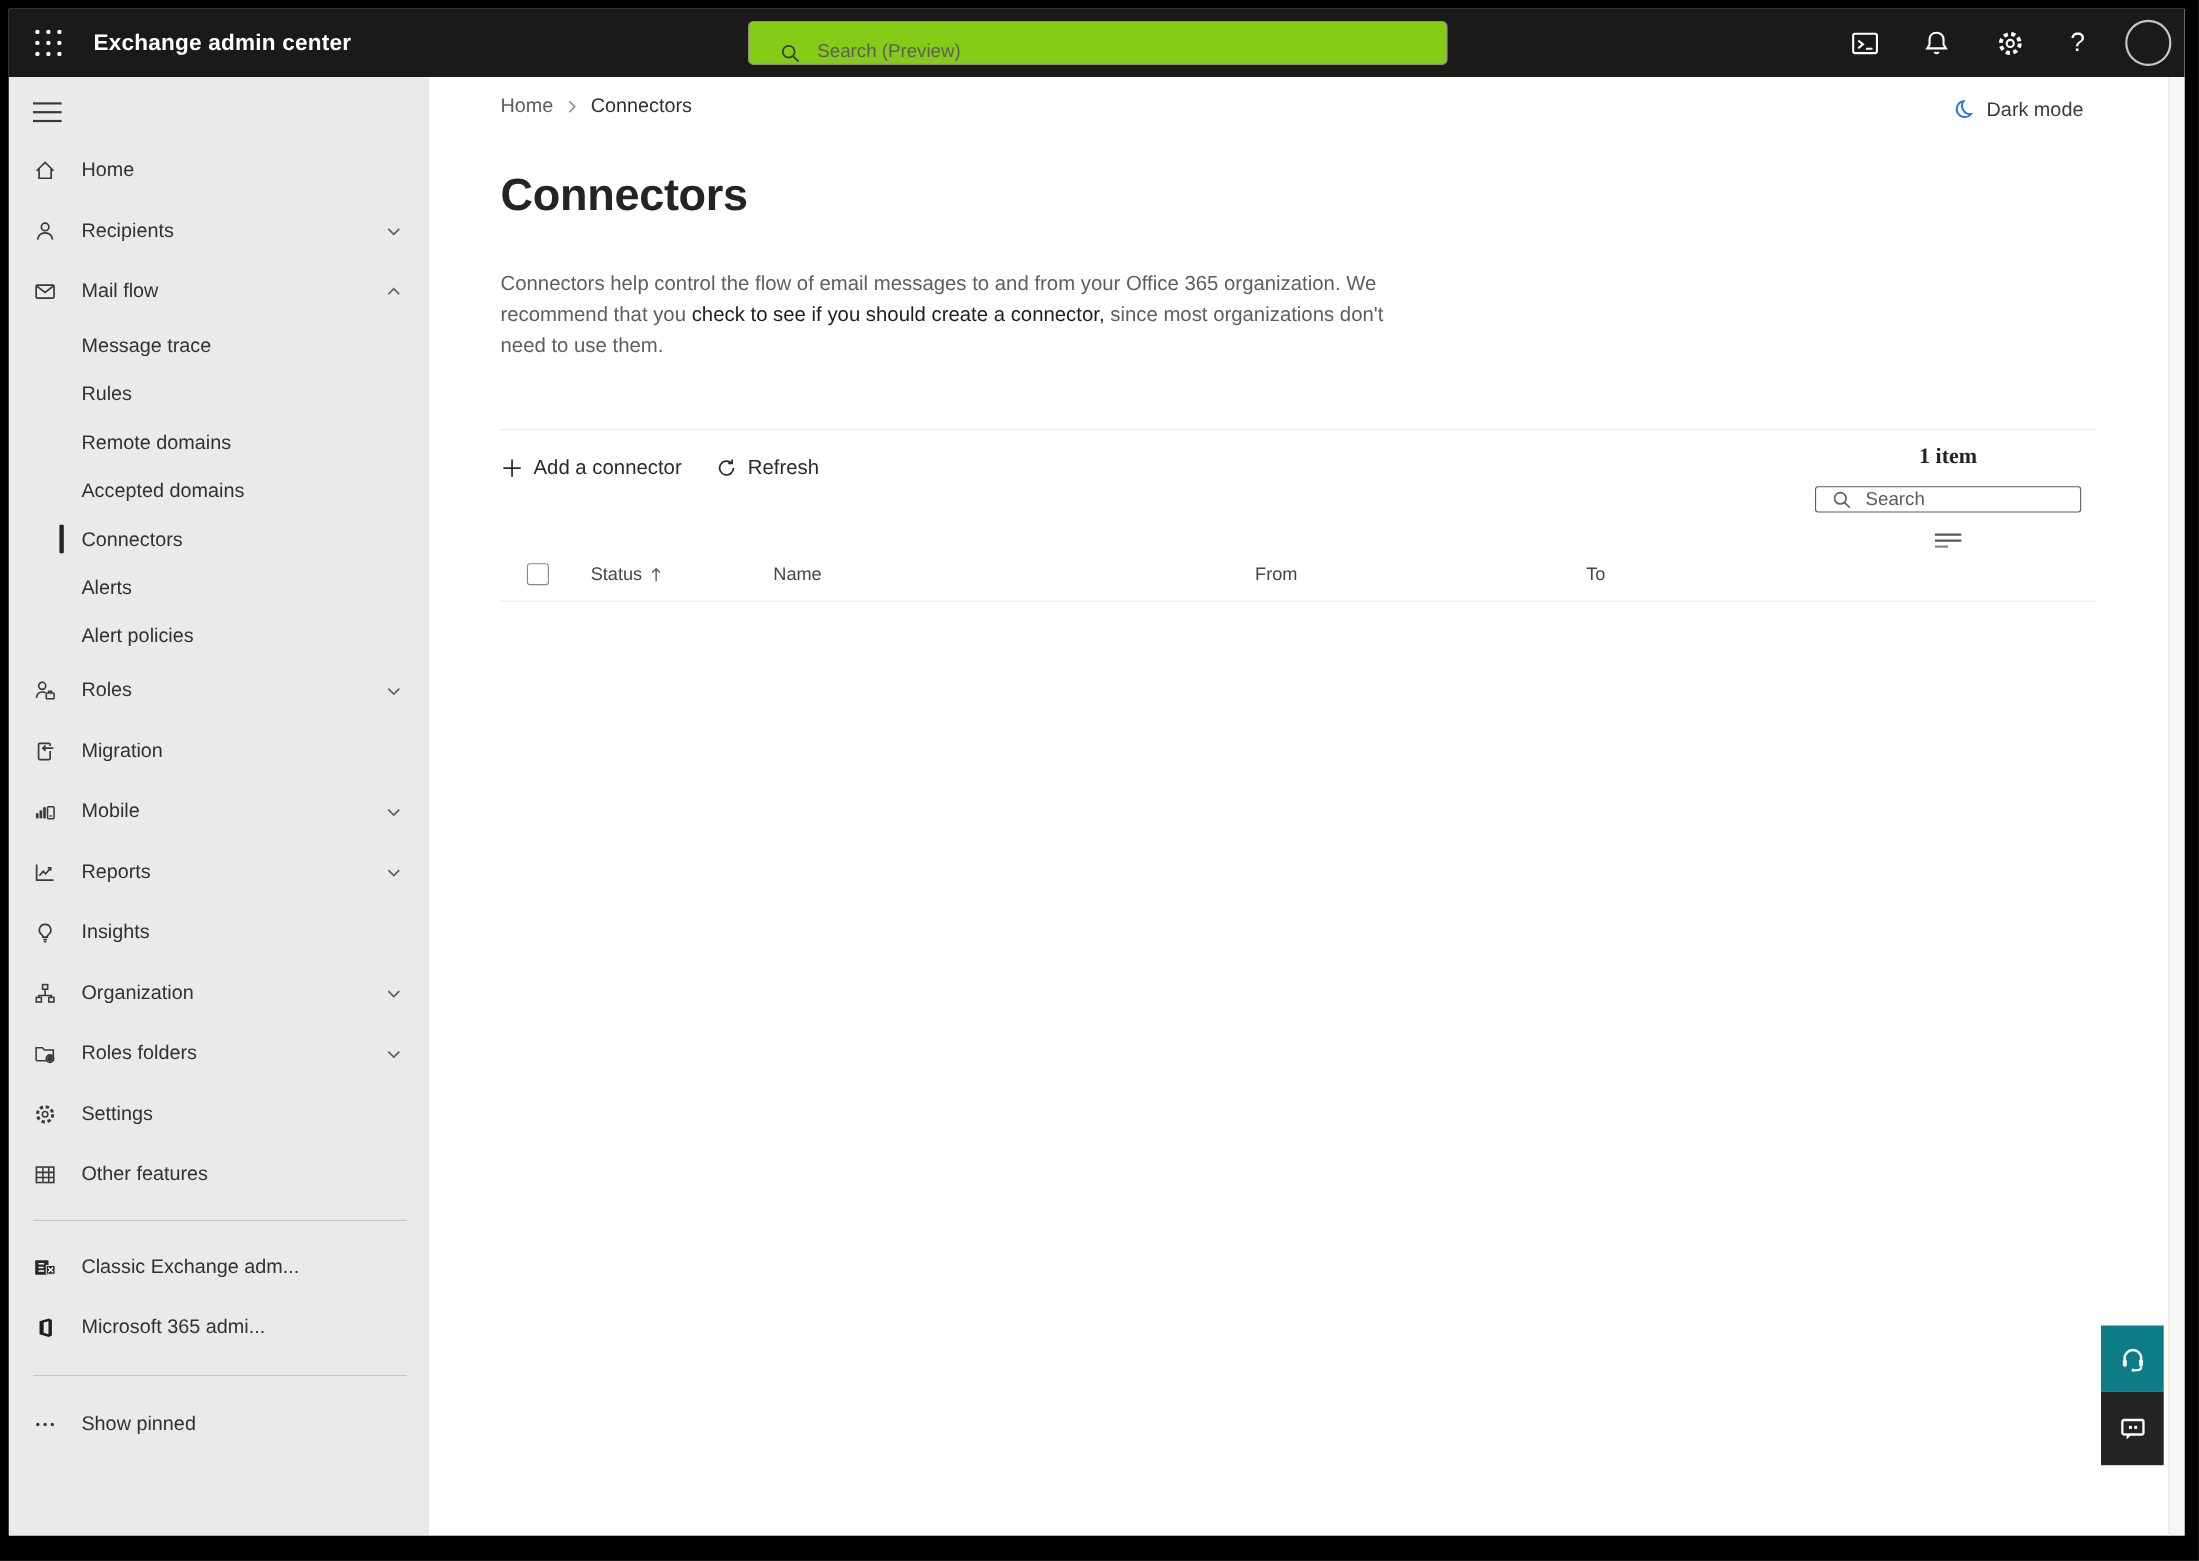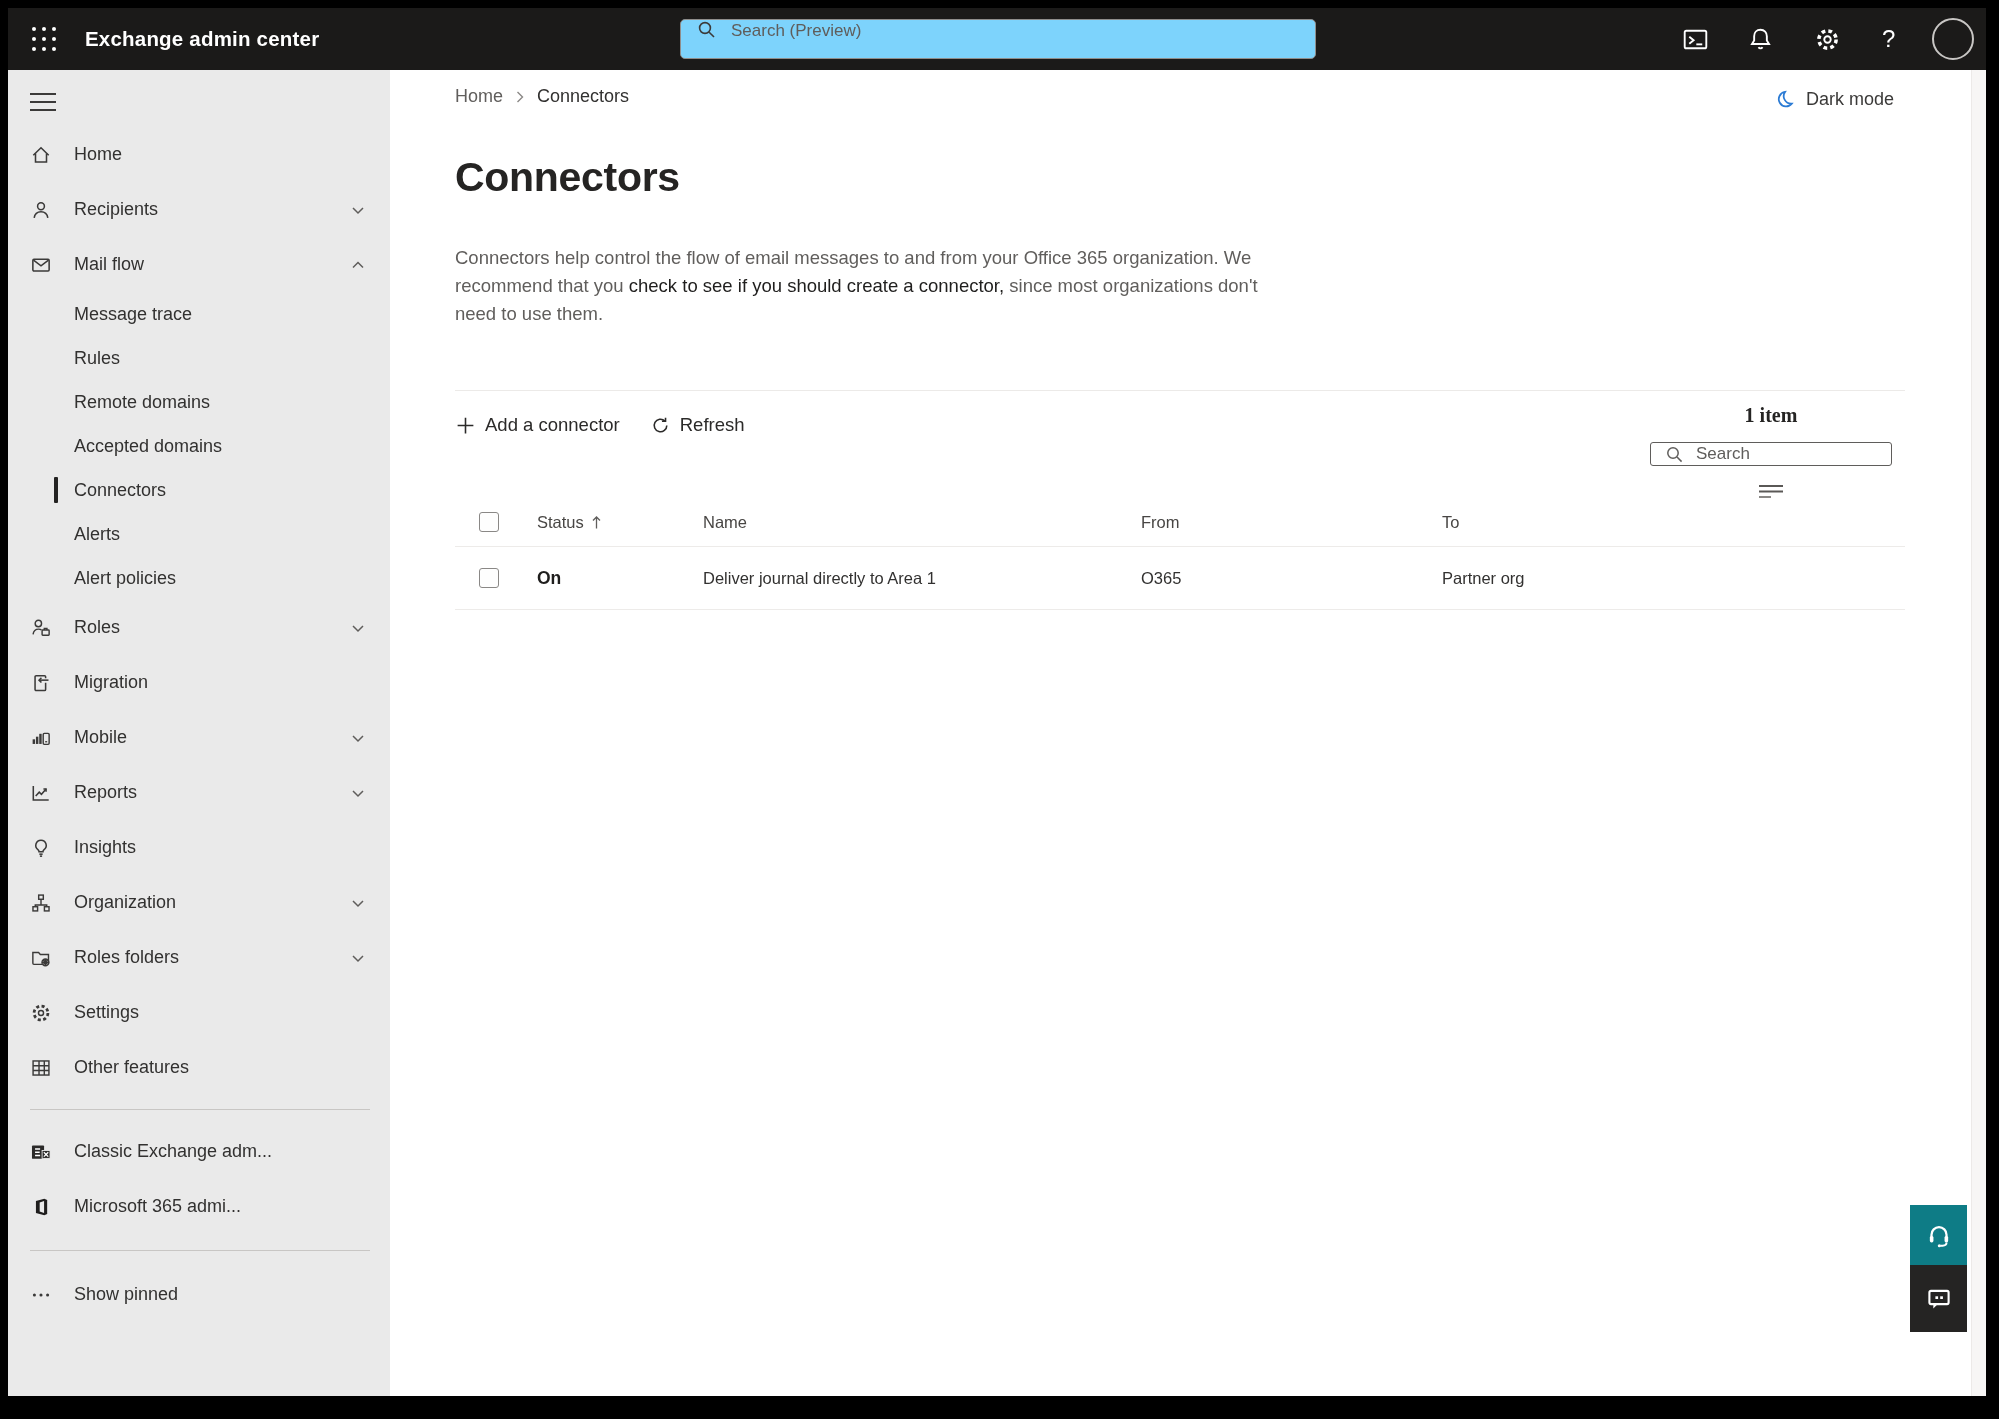--- a/index.html
+++ b/index.html
@@ -7,22 +7,22 @@
        font-family:"Liberation Sans",sans-serif;-webkit-font-smoothing:antialiased;}
   .screen{position:absolute;left:8px;top:8px;width:1978px;height:1388px;background:#fff;overflow:hidden;}
 
   
   .topbar{position:absolute;left:0;top:0;width:100%;height:62px;background:#1b1a19;}
   .waffle{position:absolute;left:24px;top:19px;width:26px;height:26px;display:grid;
           grid-template-columns:repeat(3,4px);grid-template-rows:repeat(3,4px);gap:6px;cursor:pointer;}
   .waffle i{width:4px;height:4px;background:#fff;border-radius:50%;}
   .app-title{position:absolute;left:77px;top:0;height:62px;line-height:62px;color:#fff;
              font-size:20.5px;font-weight:600;letter-spacing:.2px;white-space:nowrap;}
-  .top-search{position:absolute;left:672px;top:11px;width:636px;height:40px;background:#7dd3fc;
-              border:1px solid #8f8d8b;border-radius:5px;display:flex;align-items:flex-start;box-sizing:border-box;}
+  .top-search{position:absolute;left:672px;top:11px;width:636px;height:40px;background:#84cc16;
+              border:1px solid #8f8d8b;border-radius:5px;display:flex;align-items:flex-end;box-sizing:border-box;padding-left:12px;}
   .top-search svg{margin-left:16px;flex:none;}
   .top-search input{border:none;outline:none;background:transparent;margin-left:13px;width:520px;
                     font-size:17px;color:#44423f;font-family:"Liberation Sans",sans-serif;}
   .top-search input::placeholder{color:#5f5d5b;opacity:1;}
   .top-ic{position:absolute;top:0;height:62px;display:flex;align-items:center;cursor:pointer;}
   .avatar{position:absolute;left:1924px;top:10px;width:42px;height:42px;border-radius:50%;
           border:2px solid #c8c6c4;box-sizing:border-box;cursor:pointer;}
   .help-q{color:#fff;font-size:24px;font-weight:400;}
 
   
@@ -445,29 +445,20 @@
             <span>Name</span>
           </div>
         <div class="hcell">
             <span>From</span>
           </div>
         <div class="hcell">
             <span>To</span>
           </div>
       </div>
 
-      <div class="trow data">
-        <div>
-            <div class="cbx"></div>
-          </div>
-        <div class="status-on">On</div>
-        <div class="ccell">Deliver journal directly to Area 1</div>
-        <div class="ccell">O365</div>
-        <div class="ccell">Partner org</div>
-      </div>
     </div>
 
     <div class="float-btn support-btn">
       <svg width="30" height="30" viewBox="0 0 20 20" fill="none">
           <path d="M5 12.4V9.8a5 5 0 0 1 10 0v2.6" stroke="#fff" stroke-width="1.5"></path>
           <rect x="3.9" y="10.6" width="2.4" height="4.4" rx="1.1" fill="#fff"></rect>
           <rect x="13.7" y="10.6" width="2.4" height="4.4" rx="1.1" fill="#fff"></rect>
           <path d="M15 15v.2c0 1.1-1.1 1.9-2.6 1.9h-1.6" stroke="#fff" stroke-width="1.3"></path>
           <circle cx="10.2" cy="17.1" r="1" fill="#fff"></circle>
         </svg>

